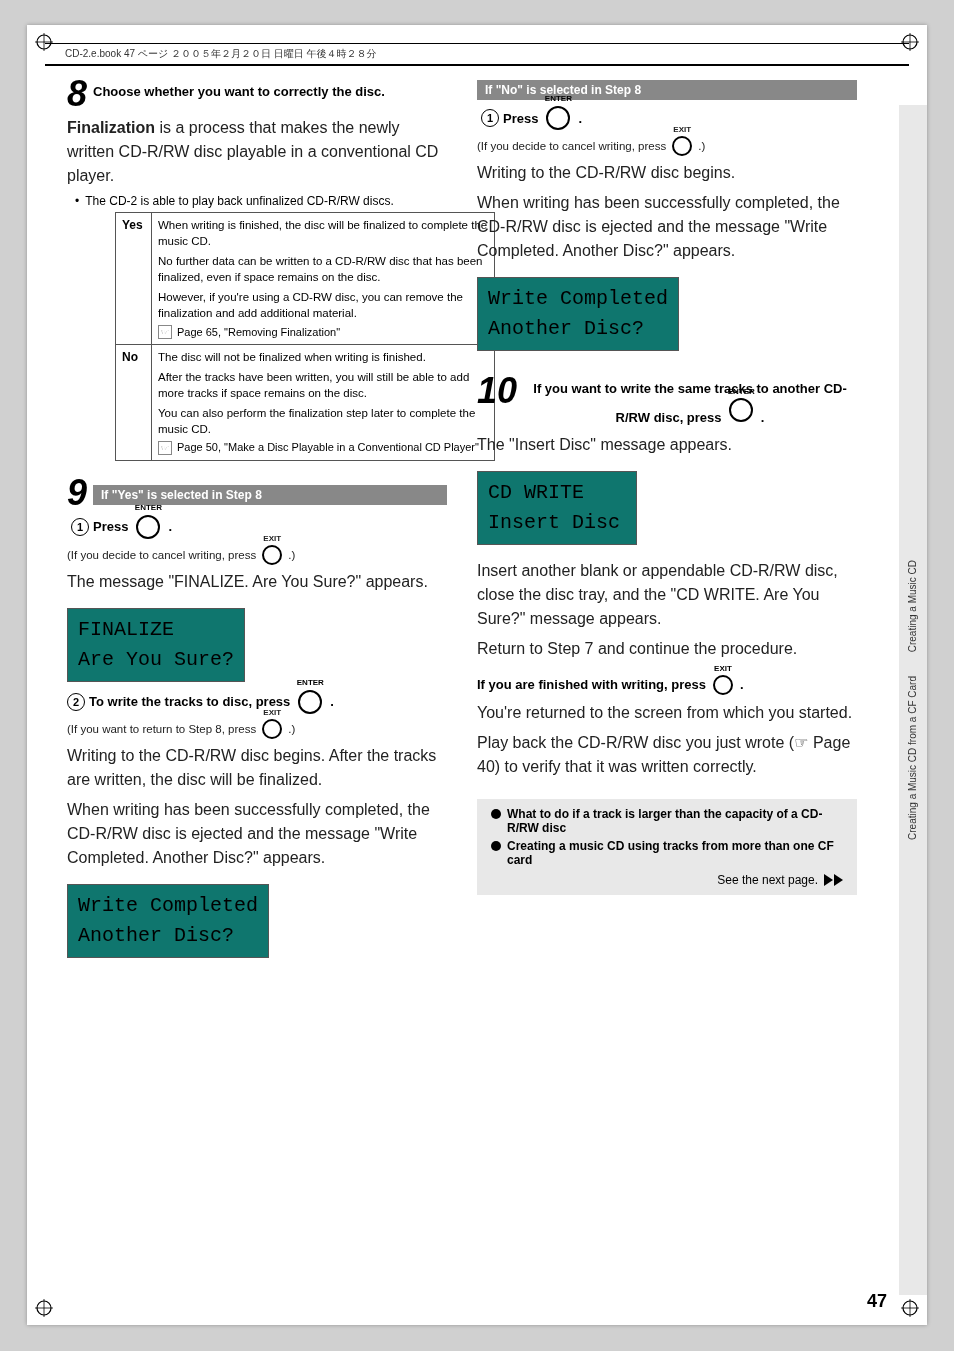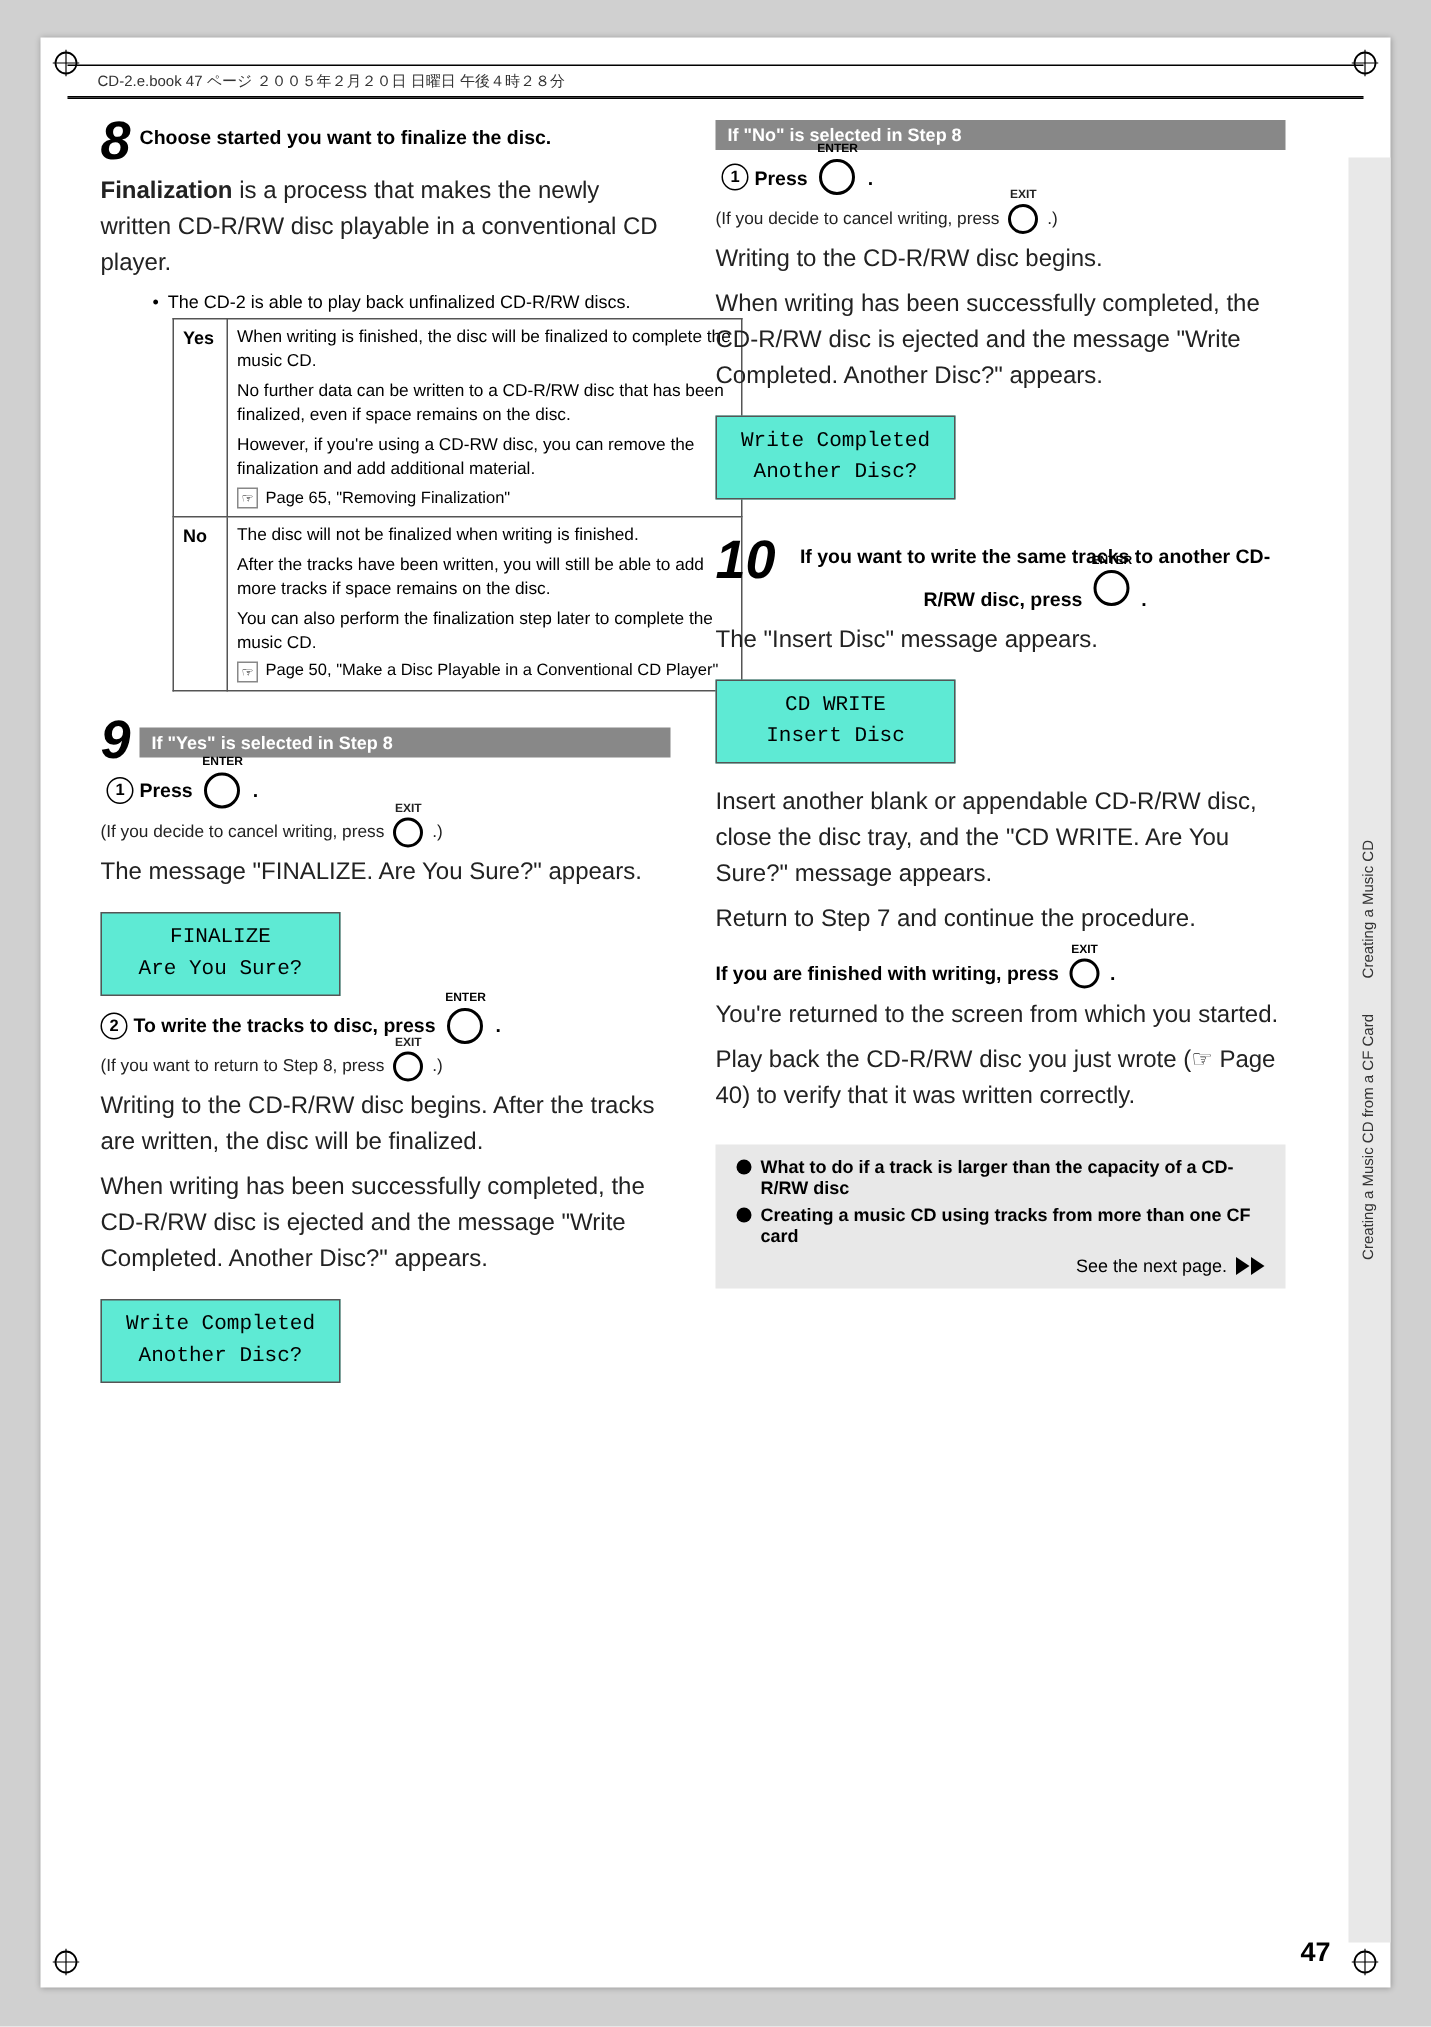--- a/index.html
+++ b/index.html
@@ -117,21 +117,20 @@
     }
     .body-text b {
       font-weight: bold;
     }
     .bullet-item {
       display: flex;
       gap: 6px;
       font-size: 12px;
       margin-bottom: 4px;
       padding-left: 8px;
-      justify-content: center;
     }
     .bullet-item::before {
       content: "•";
       flex-shrink: 0;
     }
 
     
     .yn-table {
       width: 100%;
       border-collapse: collapse;
@@ -214,29 +213,28 @@
       border-radius: 50%;
       display: inline-flex;
       align-items: center;
       justify-content: center;
       background: #fff;
     }
 
     
     .lcd-box {
       border: 1.5px solid #555;
-      background: #5eead4;
+      background: #0f766e;
       font-family: 'Courier New', monospace;
-      font-size: 14px;
+      font-size: 20px;
       padding: 6px 10px;
       margin: 8px 0;
       display: inline-block;
       min-width: 160px;
       line-height: 1.5;
-      text-align: center;
     }
 
     
     .note-text {
       font-size: 11.5px;
       color: #222;
       margin-bottom: 5px;
       display: flex;
       align-items: center;
       gap: 3px;
@@ -388,21 +386,21 @@
     <span class="sidebar-text-vertical" style="margin-top:16px;">Creating a Music CD from a CF Card</span>
   </div>
 
   <div class="main-content">
 
     <div class="left-col">
 
       <div class="step-block">
         <div class="step-number-row">
           <span class="step-num-big">8</span>
-          <span class="step-title">Choose started you want to finalize the disc.</span>
+          <span class="step-title">Choose whether you want to correctly the disc.</span>
         </div>
 
         <div class="body-text">
           <b>Finalization</b><span> is a process that makes the newly written CD-R/RW disc playable in a conventional CD player.</span>
         </div>
 
         <div class="bullet-item">
           <span>The CD-2 is able to play back unfinalized CD-R/RW discs.</span>
         </div>
 

